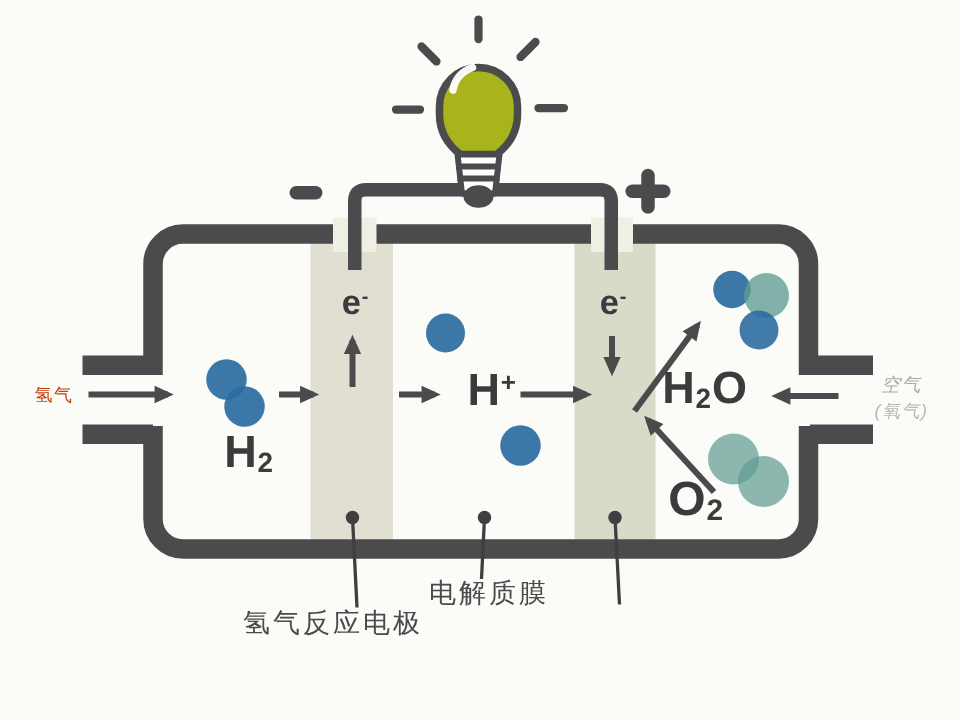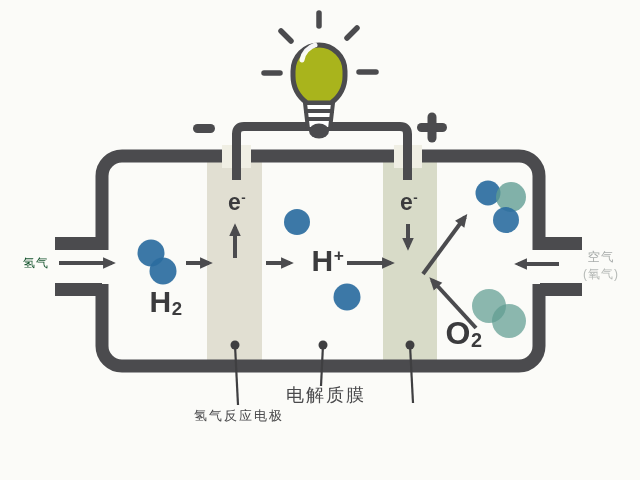--- a/index.html
+++ b/index.html
@@ -11,22 +11,22 @@
   .stage{position:absolute;inset:0;}
   svg{position:absolute;left:0;top:0;}
   .lbl{
     position:absolute;transform:translate(-50%,-50%);
     white-space:nowrap;line-height:1;user-select:none;
   }
   .formula{font-weight:bold;color:var(--text-dark,#3b3b3d);letter-spacing:0.5px;}
   .formula sub{font-size:0.62em;vertical-align:-0.18em;font-weight:bold;}
   .formula sup{font-size:0.58em;vertical-align:0.55em;font-weight:bold;}
   .cn{color:var(--text-mid,#4a4a4c);letter-spacing:2px;}
-  .cn-small{color:#14532d;letter-spacing:1px;}
-  .cn-faint{color:var(--text-faint,#a8acaa);letter-spacing:1px;}
+  .cn-small{color:#c2410c;letter-spacing:1px;}
+  .cn-faint{color:var(--text-faint,#a8acaa);letter-spacing:1px;font-style:italic;}
   .sr{position:absolute;width:1px;height:1px;overflow:hidden;clip-path:inset(50%);}
 </style>
 </head>
 <body>
 
 <div class="stage">
 
 <svg width="640" height="480" viewBox="0 0 640 480">
   <defs>
     <marker id="ah" viewBox="0 0 10 10" refX="7" refY="5" markerWidth="3.4" markerHeight="3.2" orient="auto-start-reverse">
@@ -137,23 +137,24 @@
 
 <div class="lbl cn-small" style="left:36px;top:263px;font-size:12px">氢气</div>
 
 <div class="lbl cn-faint" style="left:601px;top:257px;font-size:12.5px">空气</div>
 <div class="lbl cn-faint" style="left:601px;top:274px;font-size:12px;color:#b6bab7">(氧气)</div>
 
 <div class="lbl formula" style="left:166px;top:303px;font-size:30px"><span>H</span><sub>2</sub></div>
 
 <div class="lbl formula" style="left:328px;top:261px;font-size:30px"><span>H</span><sup>+</sup></div>
 
+<div class="lbl formula" style="left:470px;top:260px;font-size:30px"><span>H</span><sub>2</sub><span>O</span></div>
 
 <div class="lbl formula" style="left:464px;top:334px;font-size:32px"><span>O</span><sub>2</sub></div>
 
 <div class="lbl formula" style="left:237px;top:202px;font-size:23px"><span>e</span><sup>-</sup></div>
 
 <div class="lbl formula" style="left:409px;top:202px;font-size:23px"><span>e</span><sup>-</sup></div>
 
-<div class="lbl cn" style="left:239px;top:415px;font-size:13px">氢气反应电极</div>
+<div class="lbl cn" style="left:222px;top:415px;font-size:18px">氢气反应电极</div>
 <div class="lbl cn" style="left:326px;top:395px;font-size:18px">电解质膜</div>
 
 </div>
 
 </body></html>

